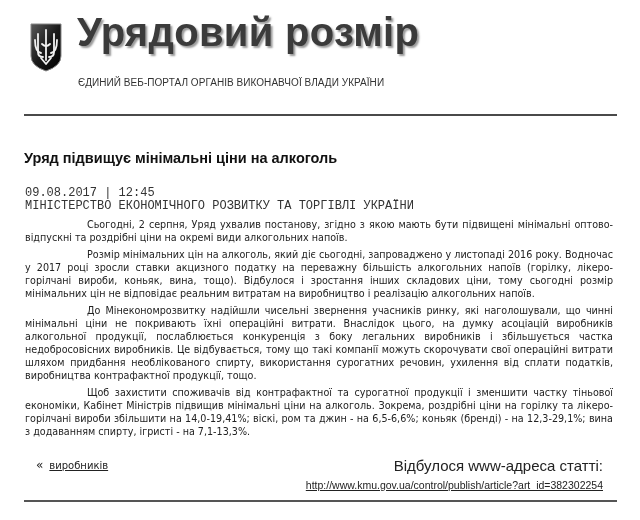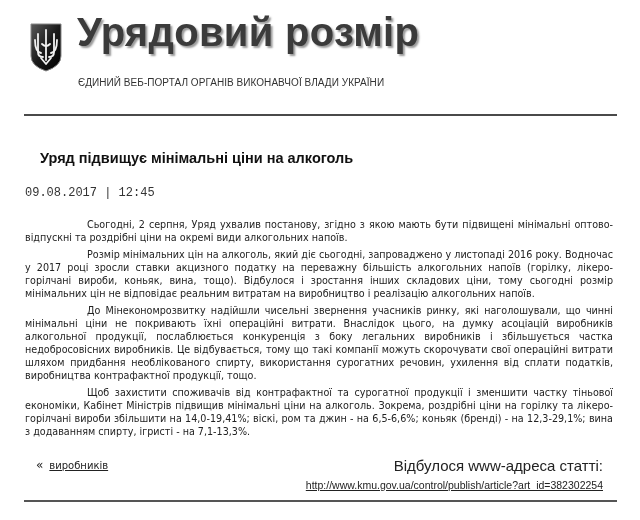--- a/index.html
+++ b/index.html
@@ -4,21 +4,21 @@
 <style>
   html, body { margin:0; padding:0; background:#ffffff; }
   body { width:640px; height:520px; position:relative; overflow:hidden; font-family:"DejaVu Sans", sans-serif; color:#222; }
   .header { position:absolute; left:0; top:0; width:640px; height:110px; }
   .emblem { position:absolute; left:29px; top:22px; width:34px; height:50px; }
   .site-title { position:absolute; left:77px; top:10px; font-family:"Liberation Sans", sans-serif; font-weight:bold; font-size:40px; color:#3b3b3b; letter-spacing:0.3px; text-shadow:2px 2px 2px #9a9a9a; white-space:nowrap; }
   .site-subtitle { position:absolute; left:78px; top:77px; font-family:"Liberation Sans", sans-serif; font-size:10px; color:#333; white-space:nowrap; letter-spacing:0.05px; }
   .rule { position:absolute; left:24px; width:593px; height:2px; background:#4a4a4a; }
   .rule.top { top:114px; }
   .rule.bottom { top:500px; height:2px; background:#555; }
-  .article-title { position:absolute; left:40px; top:150px; font-family:"Liberation Sans", sans-serif; font-weight:bold; font-size:14.5px; color:#111; white-space:nowrap; }
+  .article-title { position:absolute; left:24px; top:150px; font-family:"Liberation Sans", sans-serif; font-weight:bold; font-size:14.5px; color:#111; white-space:nowrap; }
   .meta { position:absolute; left:25px; top:187px; font-family:Liberation Mono, monospace; font-size:12px; color:#333; line-height:13px; }
   .body { position:absolute; left:25px; top:218px; width:588px; font-family:"DejaVu Sans", sans-serif; font-size:9.6px; line-height:13px; color:#222; text-align:justify; }
   .body p { margin:0 0 4px 0; text-indent:62px; }
   .back { position:absolute; left:36px; top:458px; font-family:"DejaVu Sans", sans-serif; font-size:10px; color:#222; white-space:nowrap; }
   .back .arrow { font-size:12px; margin-right:6px; }
   .back a { color:#222; text-decoration:underline; }
   .permalink-label { position:absolute; right:37px; top:457px; font-family:"Liberation Sans", sans-serif; font-size:15px; color:#222; white-space:nowrap; }
   .permalink-url { position:absolute; right:37px; top:479px; font-family:"Liberation Sans", sans-serif; font-size:10.5px; color:#222; text-decoration:underline; white-space:nowrap; }
 </style>
 </head>
@@ -48,20 +48,21 @@
   </div>
   <div class="site-title">Урядовий розмір</div>
   <div class="site-subtitle">ЄДИНИЙ ВЕБ-ПОРТАЛ ОРГАНІВ ВИКОНАВЧОЇ ВЛАДИ УКРАЇНИ</div>
 </div>
 
 <div class="rule top"></div>
 
 <div class="article-title">Уряд підвищує мінімальні ціни на алкоголь</div>
 <div class="meta">
   <div>09.08.2017 | 12:45</div>
+  <div>МІНІСТЕРСТВО ЕКОНОМІЧНОГО РОЗВИТКУ ТА ТОРГІВЛІ УКРАЇНИ</div>
 </div>
 
 <div class="body">
   <p>Сьогодні, 2 серпня, Уряд ухвалив постанову, згідно з якою мають бути підвищені мінімальні оптово-відпускні та роздрібні ціни на окремі види алкогольних напоїв.</p>
   <p>Розмір мінімальних цін на алкоголь, який діє сьогодні, запроваджено у листопаді 2016 року. Водночас у 2017 році зросли ставки акцизного податку на переважну більшість алкогольних напоїв (горілку, лікеро-горілчані вироби, коньяк, вина, тощо). Відбулося і зростання інших складових ціни, тому сьогодні розмір мінімальних цін не відповідає реальним витратам на виробництво і реалізацію алкогольних напоїв.</p>
   <p>До Мінекономрозвитку надійшли чисельні звернення учасників ринку, які наголошували, що чинні мінімальні ціни не покривають їхні операційні витрати. Внаслідок цього, на думку асоціацій виробників алкогольної продукції, послаблюється конкуренція з боку легальних виробників і збільшується частка недобросовісних виробників. Це відбувається, тому що такі компанії можуть скорочувати свої операційні витрати шляхом придбання необлікованого спирту, використання сурогатних речовин, ухилення від сплати податків, виробництва контрафактної продукції, тощо.</p>
   <p>Щоб захистити споживачів від контрафактної та сурогатної продукції і зменшити частку тіньової економіки, Кабінет Міністрів підвищив мінімальні ціни на алкоголь. Зокрема, роздрібні ціни на горілку та лікеро-горілчані вироби збільшити на 14,0-19,41%; віскі, ром та джин - на 6,5-6,6%; коньяк (бренді) - на 12,3-29,1%; вина з додаванням спирту, ігристі - на 7,1-13,3%.</p>
 </div>
 
 <div class="back">

